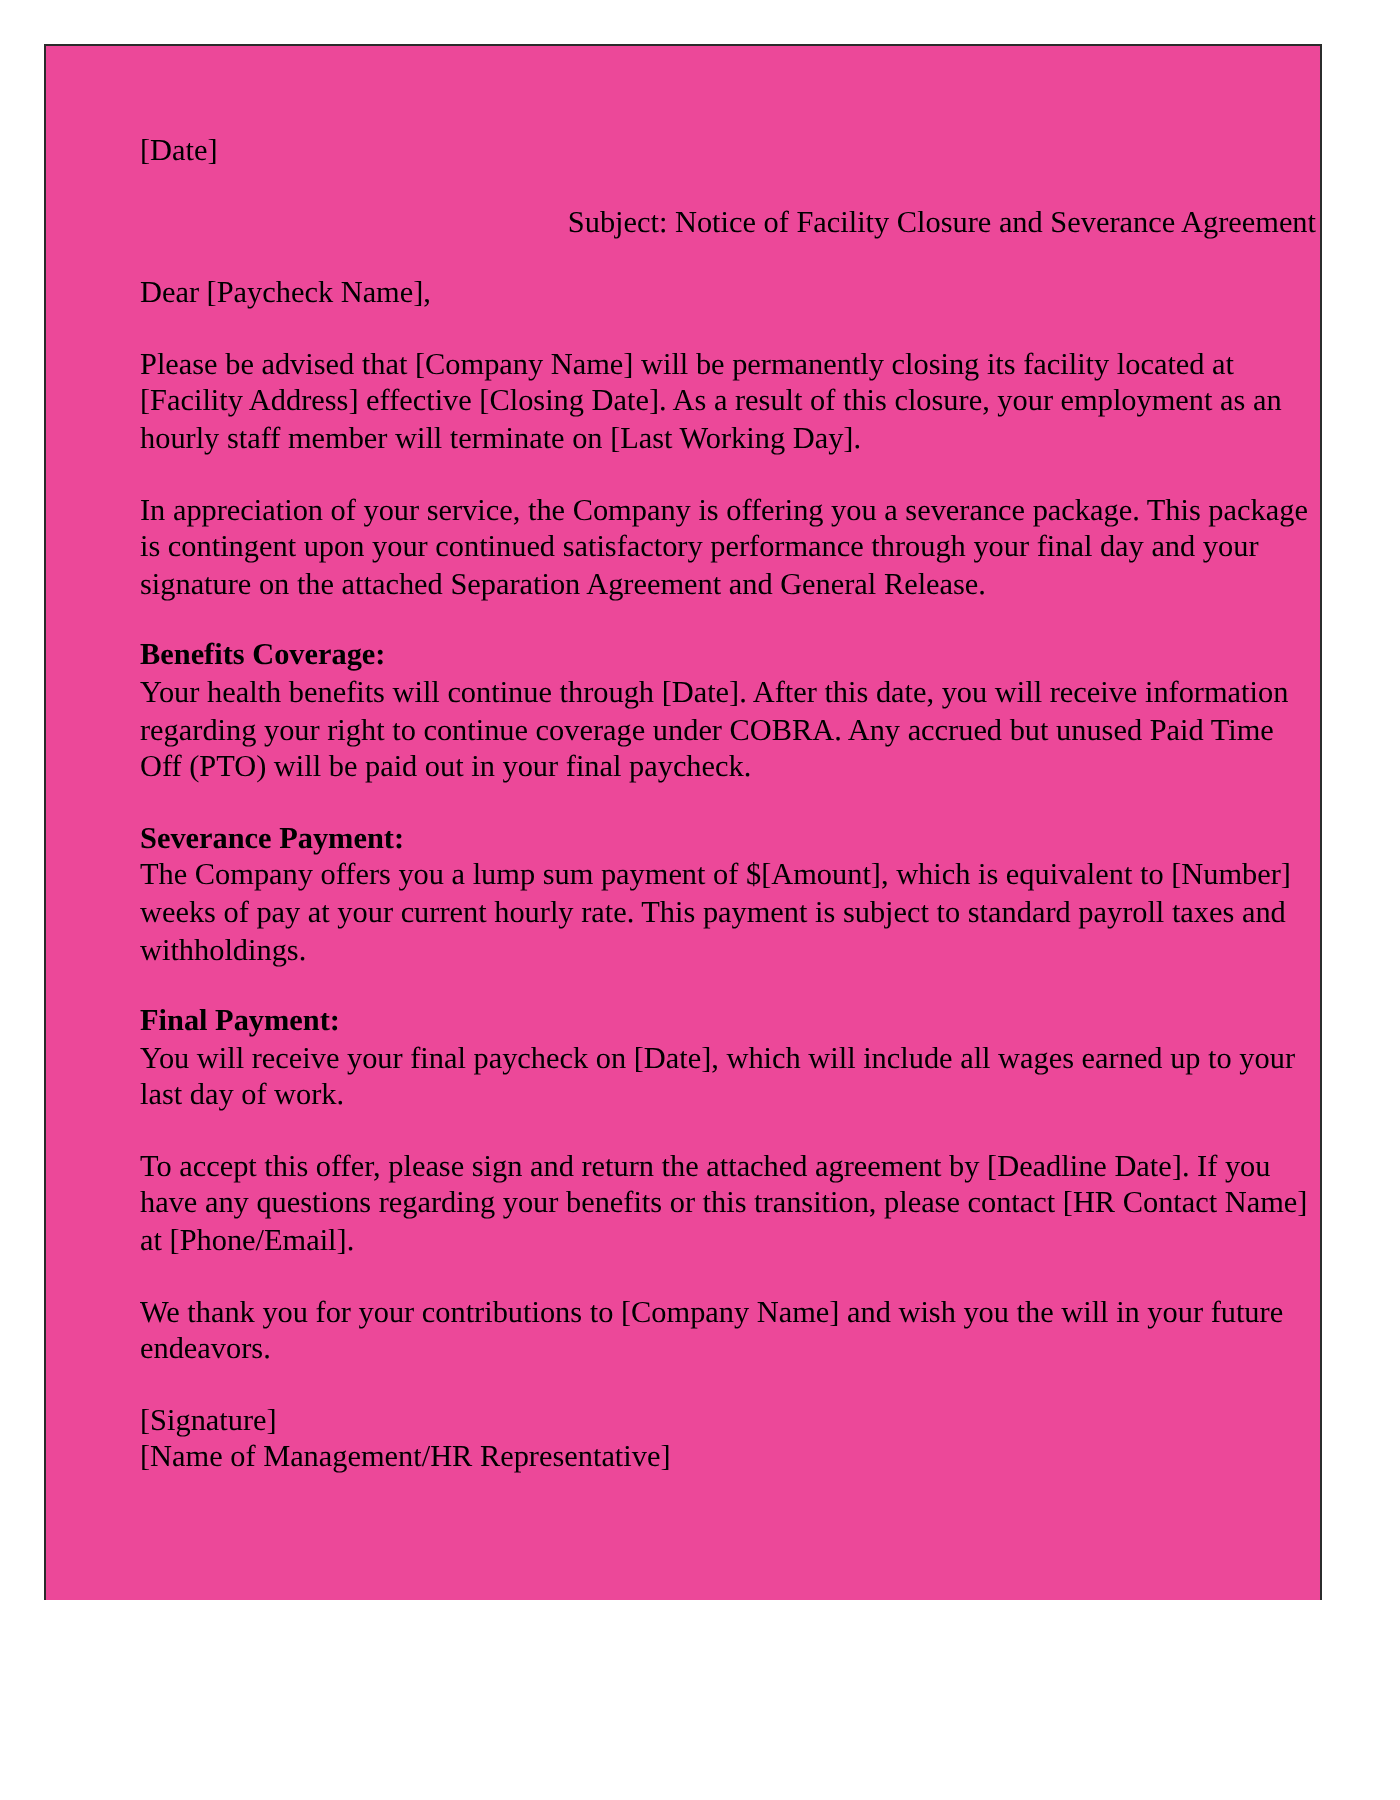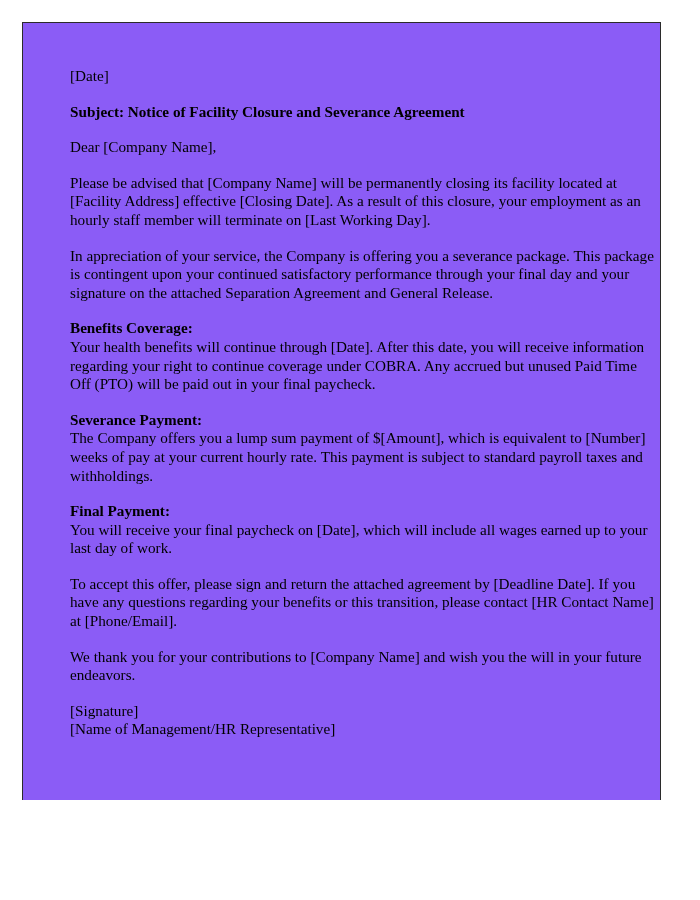--- a/index.html
+++ b/index.html
@@ -18,21 +18,21 @@
 
   #page-frame {
     position: absolute;
     left: 22px;
     top: 22px;
     width: 639px;
     height: 778px;
     border: 1px solid #2b2b2b;
     border-bottom: none;
     box-sizing: border-box;
-    background: #8b5cf6;
+    background: #ec4899;
   }
 
   #letter {
     position: absolute;
     left: 47px;
     top: 44px;
     width: 588px;
     font-size: 15.2px;
     line-height: 18.6px;
   }
@@ -54,39 +54,40 @@
     margin: 0 0 17px 0;
     text-align: left;
   }
 
   .heading {
     font-weight: bold;
     margin: 0;
   }
 
   .subject {
-    font-weight: bold;
+    font-weight: normal;
     margin: 0 0 17px 0;
+    text-align: right;
   }
 </style>
 </head>
 <body>
 
 <div id="page-frame">
 
   <div id="letter">
 
     <div class="block">
       <p class="line">[Date]</p>
     </div>
 
 
     <p class="subject">Subject: Notice of Facility Closure and Severance Agreement</p>
 
-    <p class="para">Dear [Company Name],</p>
+    <p class="para">Dear [Paycheck Name],</p>
 
     <p class="para">Please be advised that [Company Name] will be permanently closing its facility located at [Facility Address] effective [Closing Date]. As a result of this closure, your employment as an hourly staff member will terminate on [Last Working Day].</p>
 
     <p class="para">In appreciation of your service, the Company is offering you a severance package. This package is contingent upon your continued satisfactory performance through your final day and your signature on the attached Separation Agreement and General Release.</p>
 
     <div class="block">
       <p class="heading">Benefits Coverage:</p>
       <p class="line">Your health benefits will continue through [Date]. After this date, you will receive information regarding your right to continue coverage under COBRA. Any accrued but unused Paid Time Off (PTO) will be paid out in your final paycheck.</p>
     </div>
 

